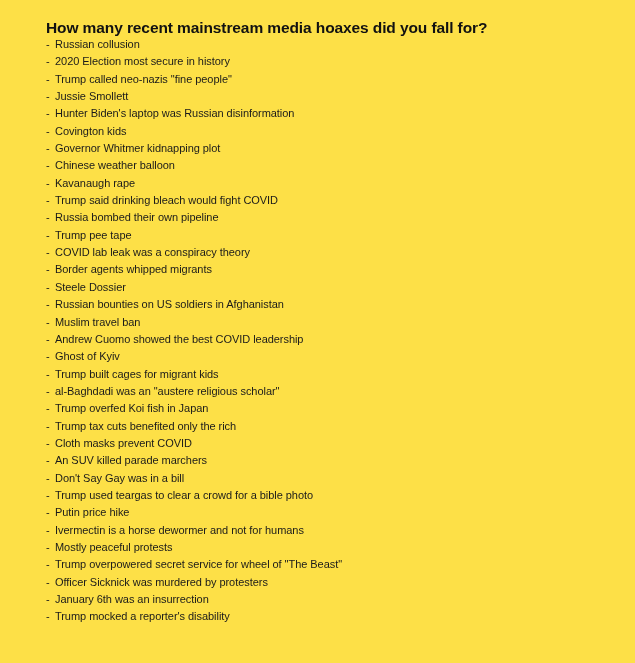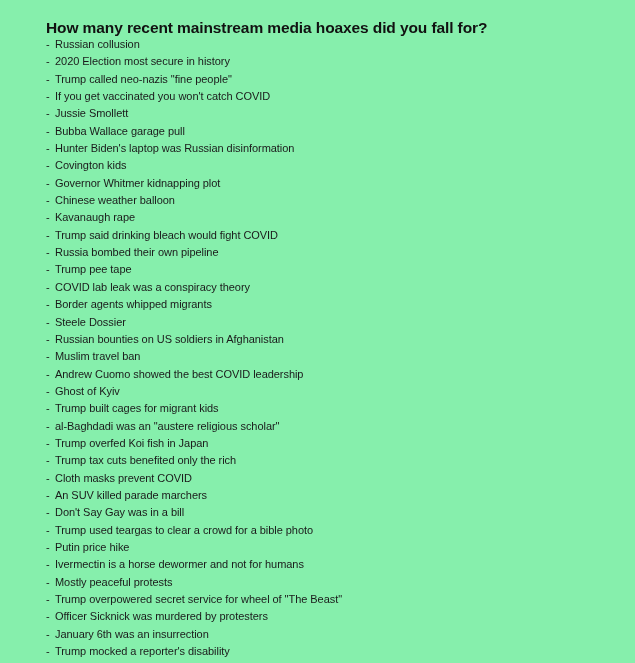--- a/index.html
+++ b/index.html
@@ -13,21 +13,21 @@
     background: #ffffff;
     font-family: "Liberation Sans", sans-serif;
     overflow: hidden;
     -webkit-font-smoothing: antialiased;
   }
 
   .page {
     position: relative;
     width: 635px;
     height: 663px;
-    background: #86efac;
+    background: #fde047;
     box-sizing: border-box;
     padding: 0;
     overflow: hidden;
   }
 
   .page-title {
     position: absolute;
     left: 46px;
     top: 8px;
     font-size: 15.5px;
@@ -67,23 +67,21 @@
 <body>
 
 <div class="page">
 
   <h1 class="page-title">How many recent mainstream media hoaxes did you fall for?</h1>
 
   <ul class="hoax-list">
       <li><span class="dash">-</span><span>Russian collusion</span></li>
       <li><span class="dash">-</span><span>2020 Election most secure in history</span></li>
       <li><span class="dash">-</span><span>Trump called neo-nazis "fine people"</span></li>
-      <li><span class="dash">-</span><span>If you get vaccinated you won't catch COVID</span></li>
       <li><span class="dash">-</span><span>Jussie Smollett</span></li>
-      <li><span class="dash">-</span><span>Bubba Wallace garage pull</span></li>
       <li><span class="dash">-</span><span>Hunter Biden's laptop was Russian disinformation</span></li>
       <li><span class="dash">-</span><span>Covington kids</span></li>
       <li><span class="dash">-</span><span>Governor Whitmer kidnapping plot</span></li>
       <li><span class="dash">-</span><span>Chinese weather balloon</span></li>
       <li><span class="dash">-</span><span>Kavanaugh rape</span></li>
       <li><span class="dash">-</span><span>Trump said drinking bleach would fight COVID</span></li>
       <li><span class="dash">-</span><span>Russia bombed their own pipeline</span></li>
       <li><span class="dash">-</span><span>Trump pee tape</span></li>
       <li><span class="dash">-</span><span>COVID lab leak was a conspiracy theory</span></li>
       <li><span class="dash">-</span><span>Border agents whipped migrants</span></li>

